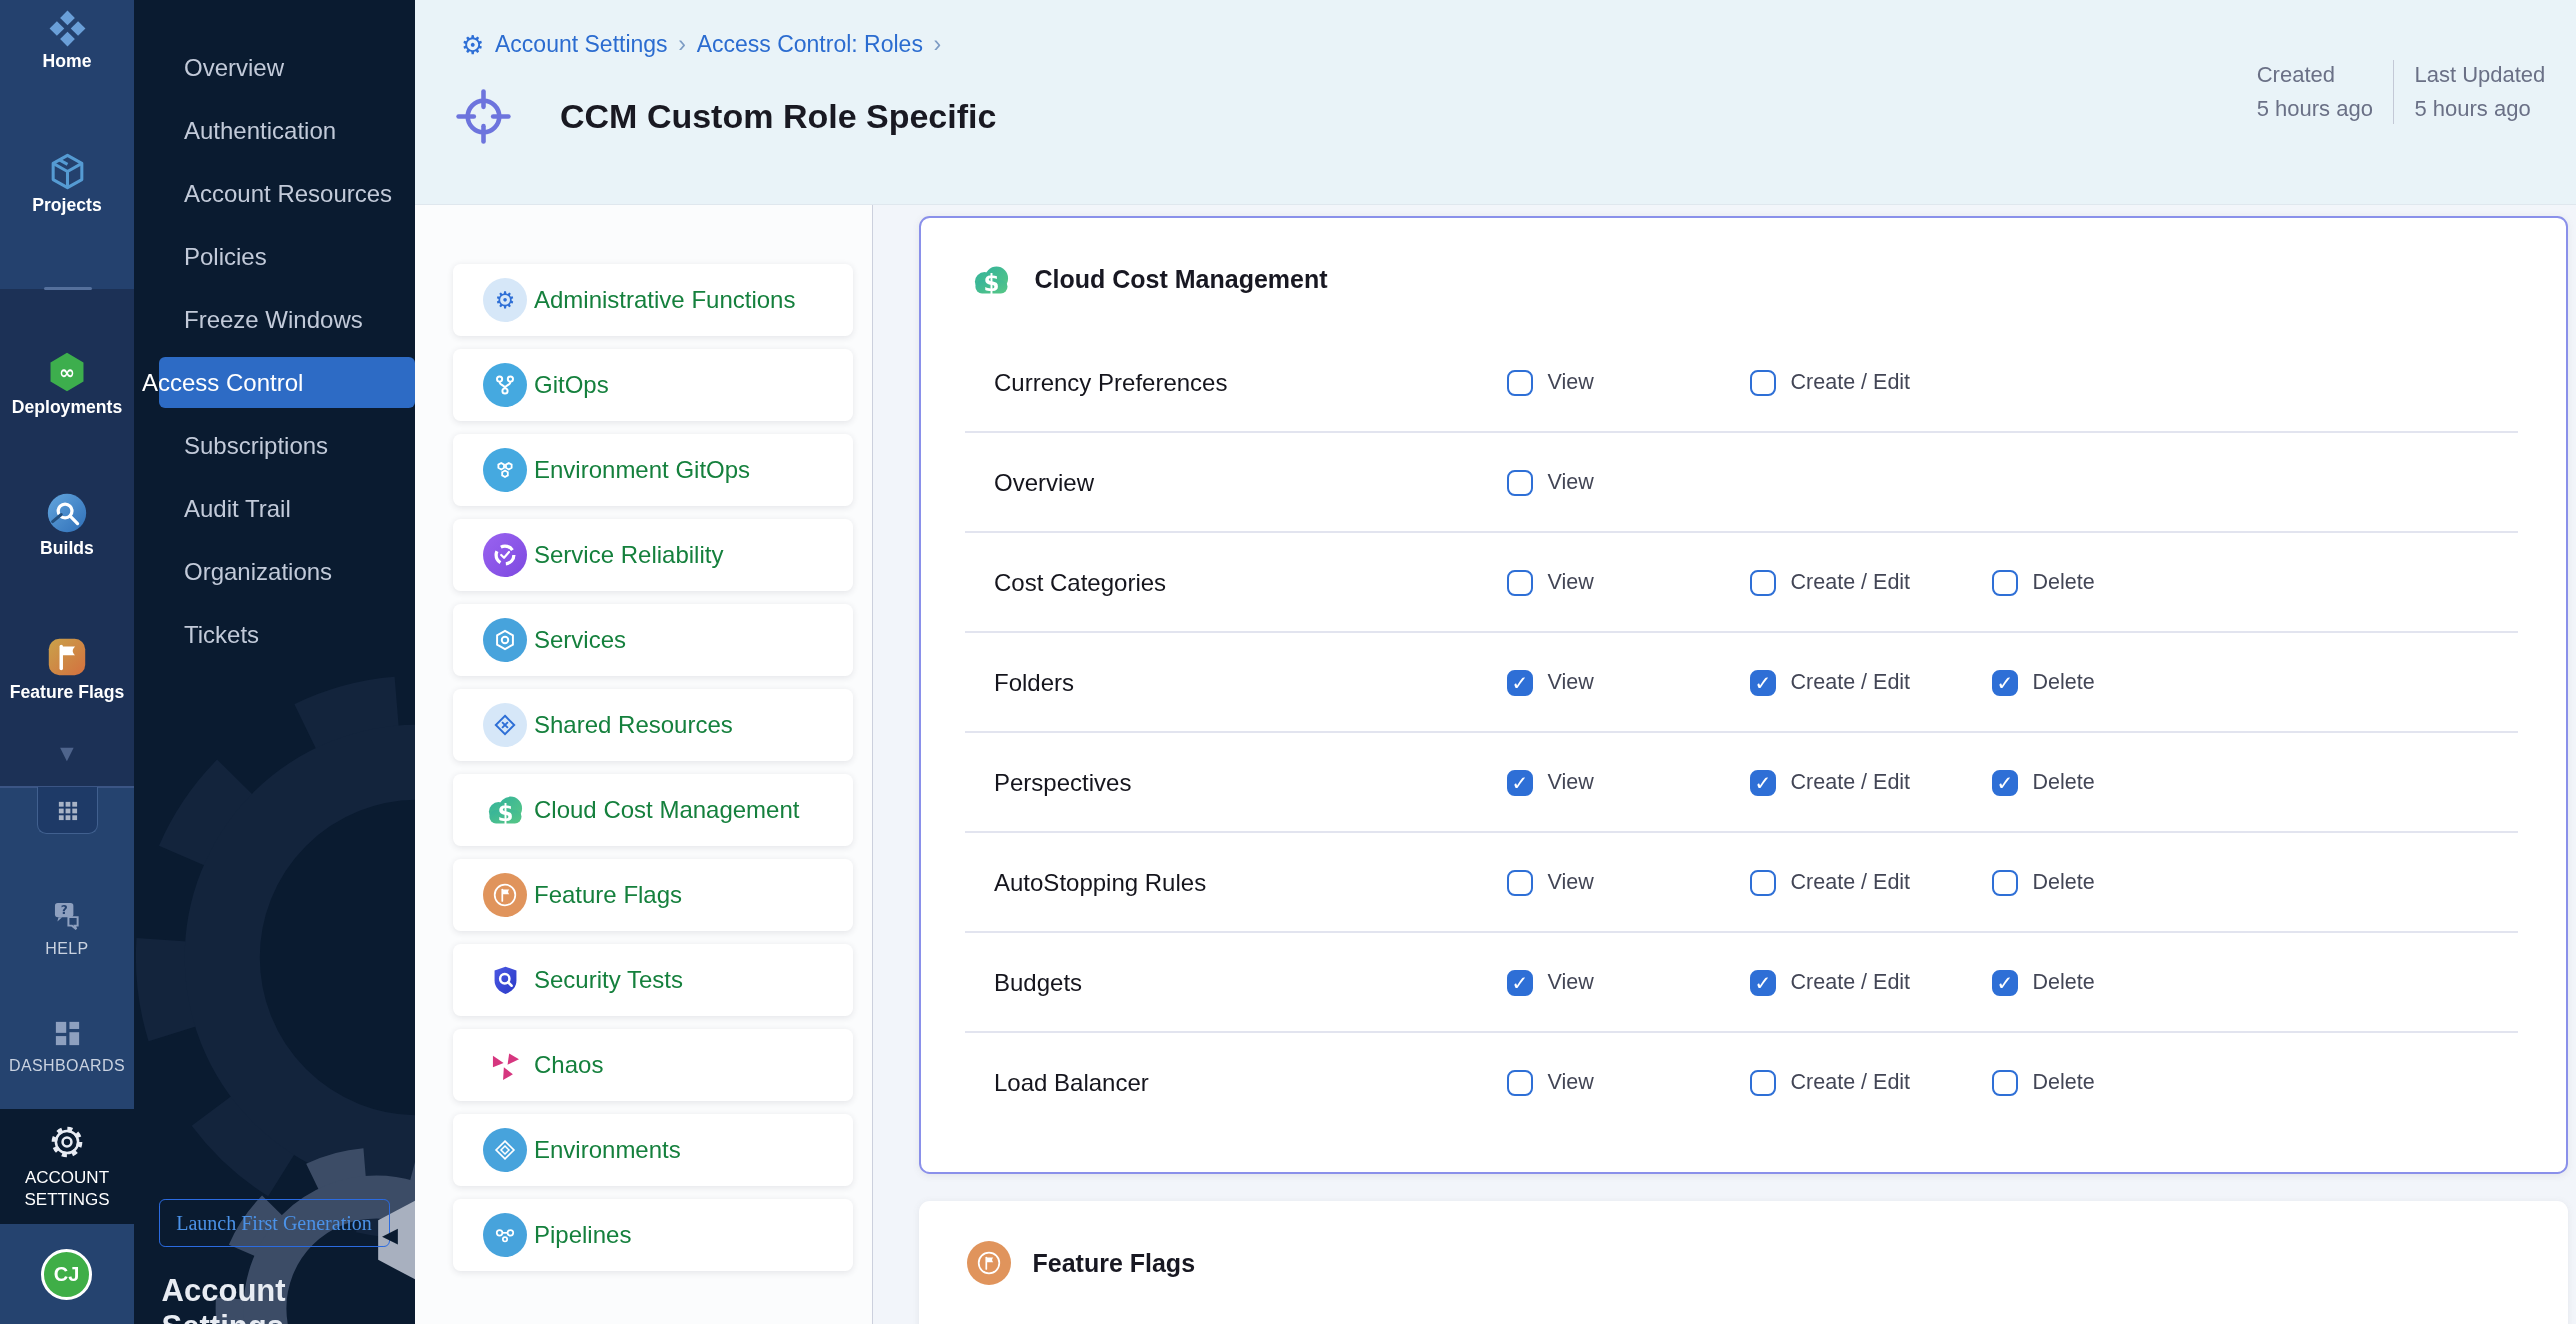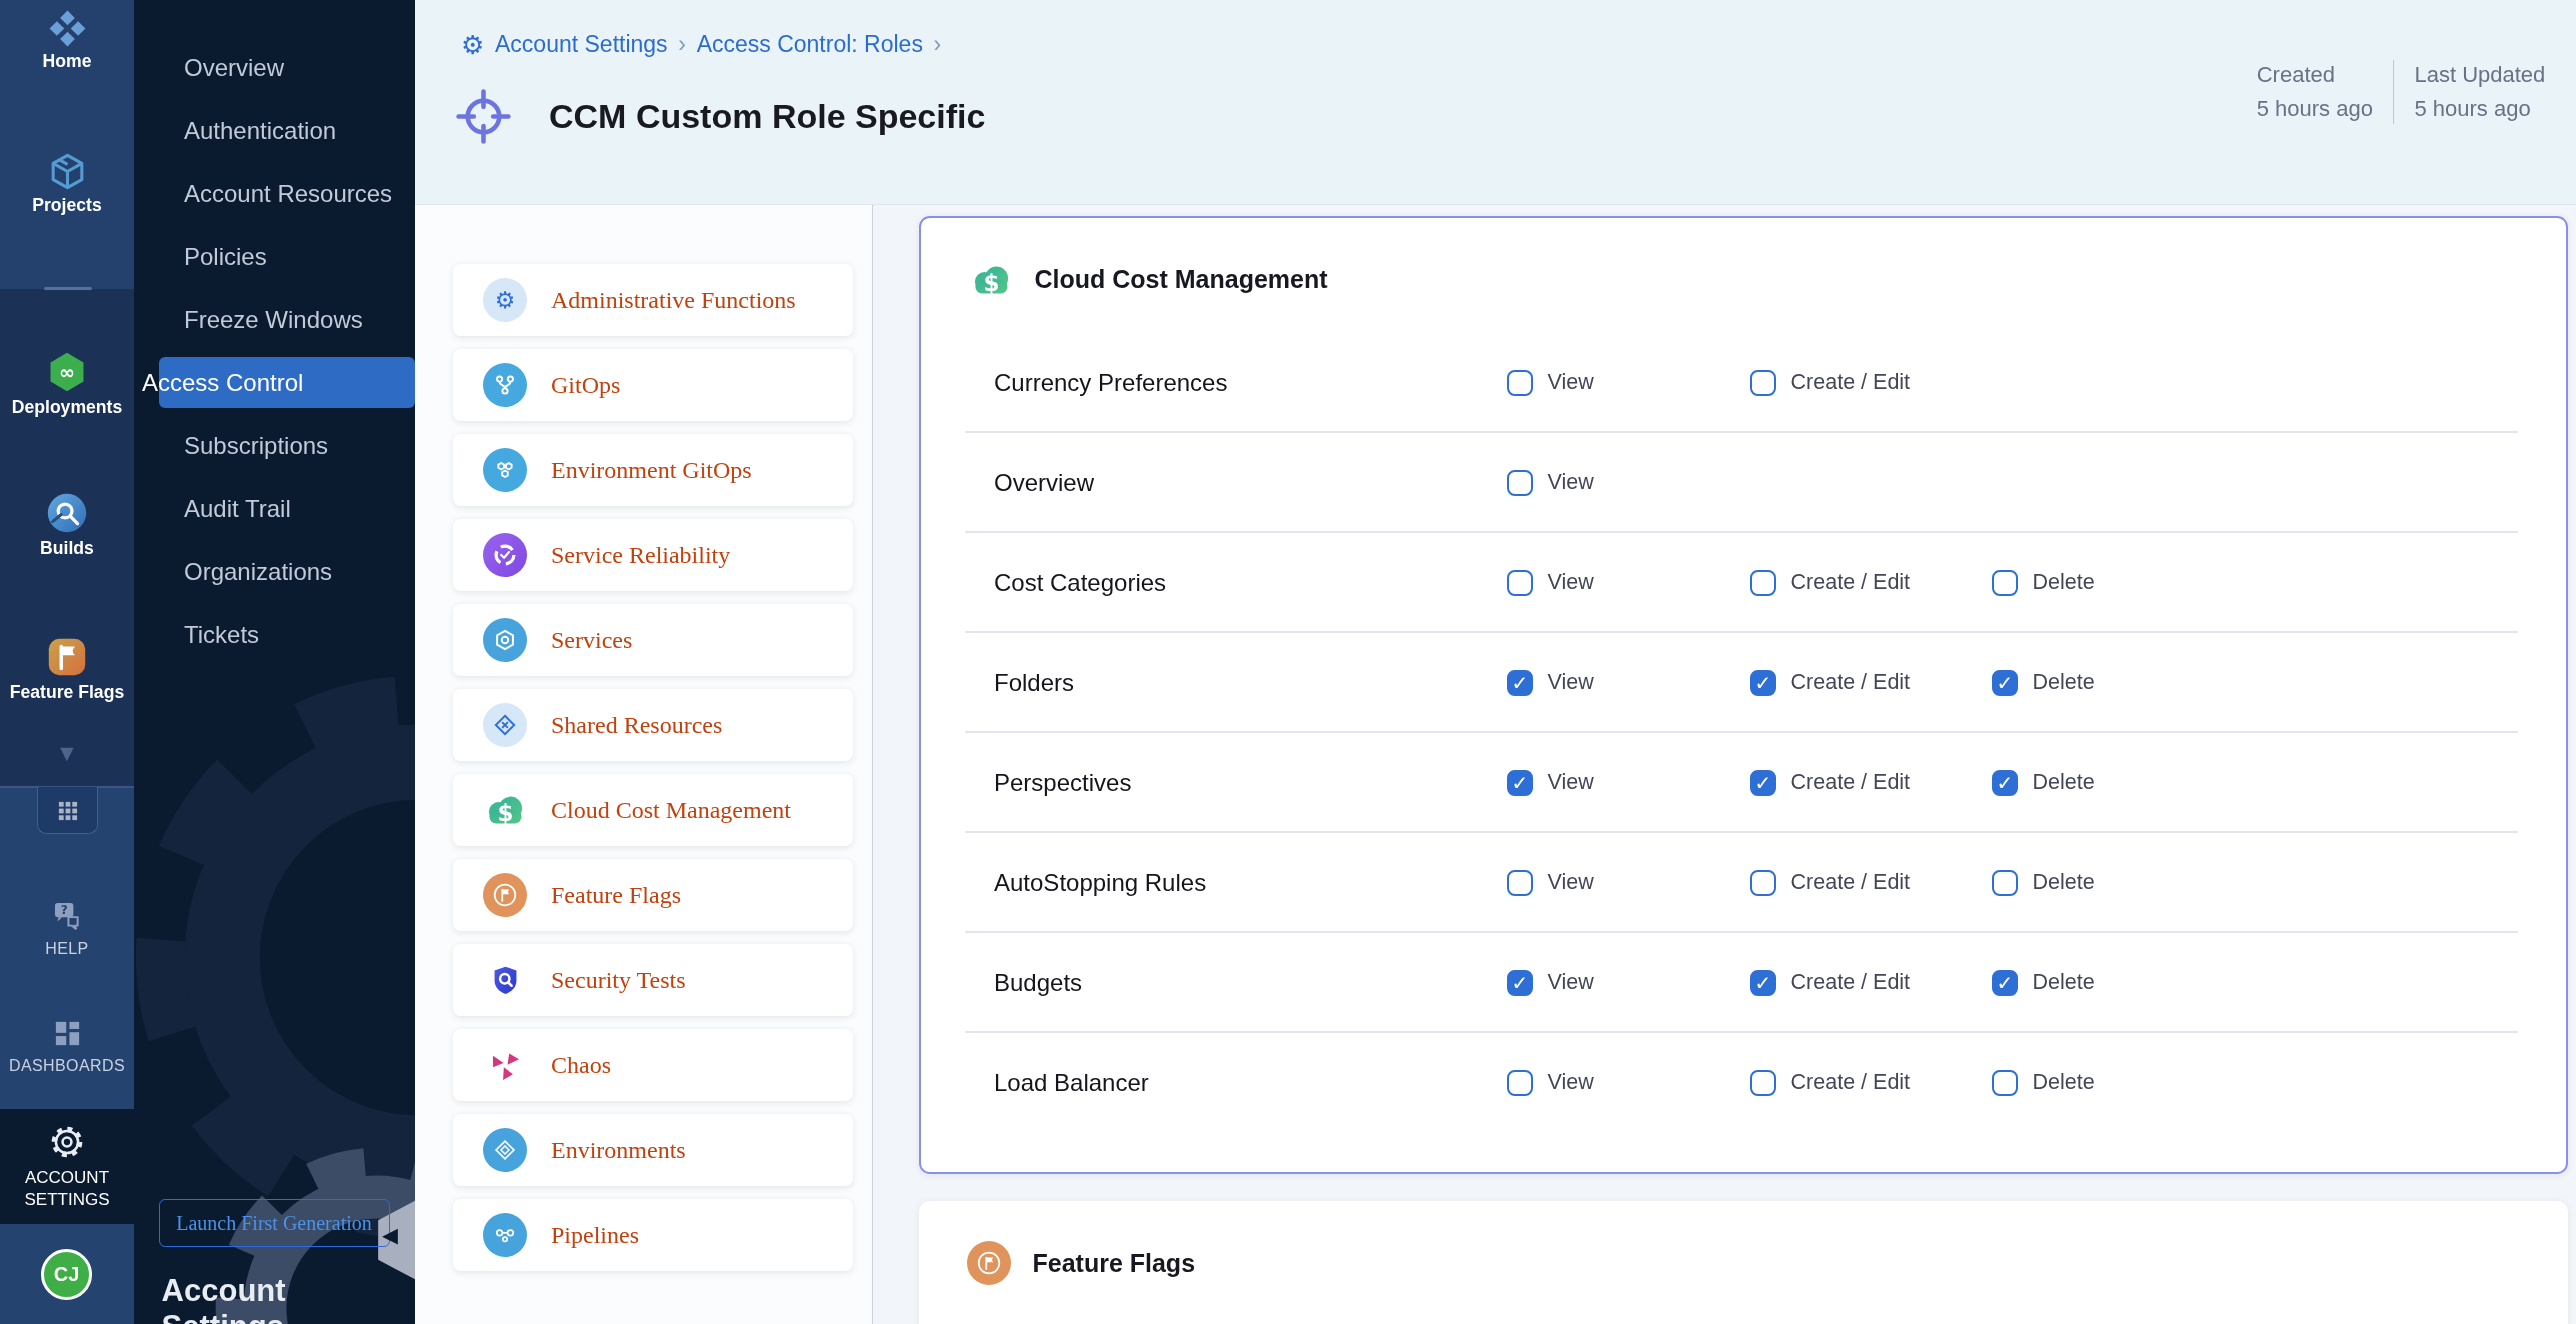--- a/index.html
+++ b/index.html
@@ -37,34 +37,34 @@
   .nav-title { position: absolute; left: 27.6px; top: 1273px; color: #e8ecf3; font-size: 31px; font-weight: 700; z-index: 3; }
   .collapse-tab { position: absolute; right: -10.7px; top: 1195px; width: 54px; height: 90px; background: #a8b0bf; clip-path: polygon(100% 0, 12% 28%, 12% 72%, 100% 100%); z-index: 2; }
   .collapse-arrow { position: absolute; right: 17px; top: 1223px; color: #0a1b30; font-size: 20.7px; cursor: pointer; z-index: 3; }
 
   
   #header { position: absolute; left: 415px; top: 0; width: 2161px; height: 205px; background: #e9f3f8; border-bottom: 1.5px solid #dfe7ee; z-index: 10; }
   .breadcrumb { position: absolute; left: 46px; top: 31px; display: flex; align-items: center; gap: 10.7px; font-size: 23px; }
   .crumb-gear { color: #2e6fd6; font-size: 26px; line-height: 1; }
   .crumb-link { color: #2b6cd0; cursor: pointer; }
   .crumb-sep { color: #7d9cc4; font-size: 23px; }
-  .title-row { position: absolute; left: 38px; top: 86px; display: flex; align-items: center; gap: 35px; }
+  .title-row { position: absolute; left: 38px; top: 86px; display: flex; align-items: center; gap: 46px; }
   .page-title { color: #191922; font-size: 34px; font-weight: 600; }
   .meta { position: absolute; right: 10.7px; top: 58px; display: flex; align-items: flex-start; }
   .meta-col { font-size: 22px; color: #6a7086; line-height: 34px; padding: 0 20px; }
   .meta-div { width: 1.5px; background: #c3c8d6; height: 64px; margin-top: 2.3px; }
 
   
   #rescol { position: absolute; left: 415px; top: 205px; width: 458px; height: 1119px; background: #fbfcfd; z-index: 5; }
   #rescol::after { content: ""; position: absolute; right: 0; top: 0; width: 1.5px; height: 1119px; background: #ccd0dd; }
   .res-list { position: absolute; left: 38px; top: 59px; display: flex; flex-direction: column; gap: 13px; }
   .res-card { width: 400px; height: 72px; background: #ffffff; border-radius: 7.7px; box-shadow: 0 1.5px 6.1px rgba(40,41,61,0.10); display: flex; align-items: center; padding-left: 30px; cursor: pointer; }
   .res-icon { width: 44px; height: 44px; border-radius: 50%; display: flex; align-items: center; justify-content: center; flex: none; }
   .res-icon.nobg { background: transparent !important; border-radius: 0; }
-  .res-label { margin-left: 24px; font-size: 24px; font-weight: 500; color: #c2410c; white-space: nowrap; font-family: Liberation Serif, serif; }
+  .res-label { margin-left: 7px; font-size: 24px; font-weight: 500; color: #15803d; white-space: nowrap; }
 
   
   #main { position: absolute; left: 875px; top: 205px; width: 1701px; height: 1119px; background: #f2f5fa; z-index: 4; }
   .perm-card { position: absolute; left: 44px; top: 10.7px; width: 1649px; height: 958px; background: #ffffff; border: 2.3px solid #8a90ea; border-radius: 10.7px; box-shadow: 0 1.5px 7.7px rgba(96,97,112,0.10); }
   .card-head { position: absolute; left: 48px; top: 40px; display: flex; align-items: center; gap: 21.5px; }
   .card-title { font-size: 25px; font-weight: 700; color: #181822; }
   .rows-wrap { position: absolute; left: 0; top: 115px; width: 100%; }
   .perm-row { position: relative; height: 100px; text-align: right; }
   .perm-row:not(:last-child)::after { content: ""; position: absolute; left: 44px; right: 48px; bottom: 0; height: 1.5px; background: #e2e4ef; }
   .perm-label { position: absolute; left: 73px; top: 50%; transform: translateY(-50%); font-size: 24px; font-weight: 500; color: #15151d; }

